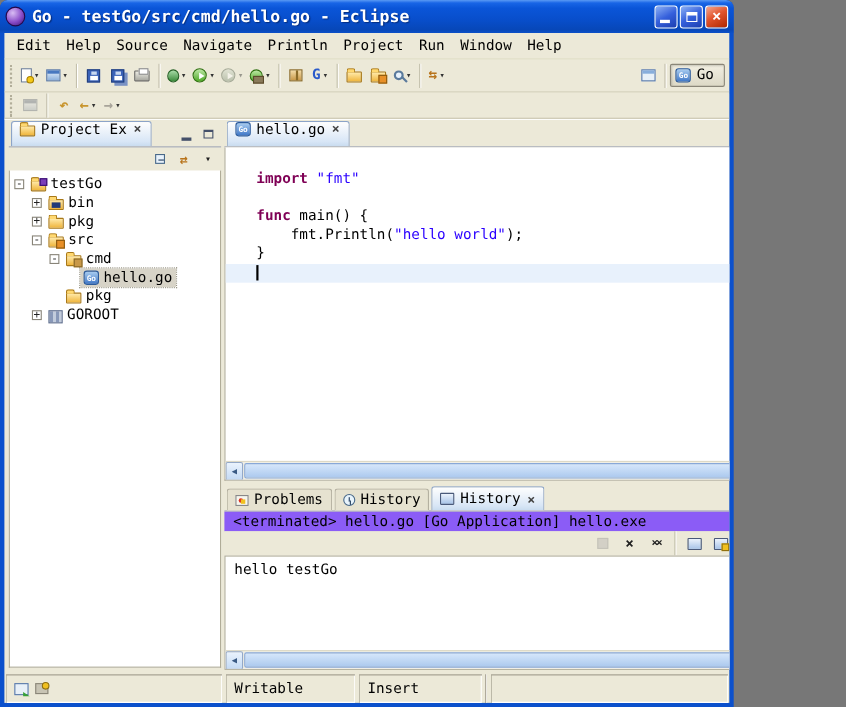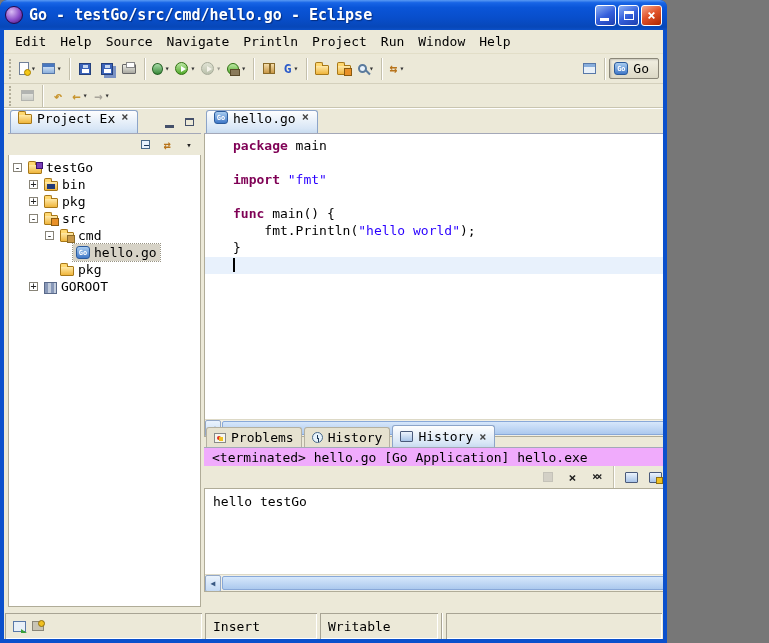--- a/index.html
+++ b/index.html
@@ -105,37 +105,37 @@
   
   .sb-v{position:absolute;right:0;top:0;bottom:17px;width:17px;background:#F1EFE4;border-left:1px solid #DDD9C6;}
   .sb-h{position:absolute;left:0;right:17px;bottom:0;height:17px;background:#F1EFE4;border-top:1px solid #DDD9C6;}
   .sb-corner{position:absolute;right:0;bottom:0;width:17px;height:17px;background:#ECE9D8;}
   .sb-btn{position:absolute;width:17px;height:16px;background:linear-gradient(#EAF3FD,#C4DAF4);border:1px solid #93A8C8;border-radius:2px;color:#3A5A84;font-size:8px;display:flex;align-items:center;justify-content:center;line-height:1;}
   .sb-h .sb-btn{width:16px;height:17px;}
   .sb-up{top:0;} .sb-down{bottom:0;} .sb-left{left:0;} .sb-right{right:0;}
   .sb-thumb{position:absolute;background:linear-gradient(90deg,#D6E7FB,#ACC9EE);border:1px solid #88A8D8;border-radius:2px;}
   .sb-h .sb-thumb{background:linear-gradient(180deg,#D6E7FB,#ACC9EE);}
   
-  .consolev{left:200px;top:395px;width:557px;height:167px;}
+  .consolev{left:200px;top:412px;width:557px;height:167px;}
   .tabs-row{height:23px;display:flex;align-items:flex-end;border-bottom:1px solid #A4A8B8;position:relative;}
   .ctab{display:flex;align-items:center;gap:5px;height:20px;padding:0 7px;border:1px solid #B4B0A0;border-bottom:none;border-radius:3px 3px 0 0;margin-left:2px;background:#E6E2D0;}
   .ctab.active{height:22px;border-color:#8CA4C8;background:linear-gradient(180deg,#FEFEFE,#D8E6F6 80%,#C8DBEF);}
   .i-problems{width:12px;height:10px;background:#F6F6EE;border:1px solid #888;}
   .i-problems::before{content:"";position:absolute;left:2px;top:2px;width:4px;height:4px;background:#E03020;border-radius:50%;}
   .i-problems::after{content:"";position:absolute;right:2px;bottom:1px;width:4px;height:4px;background:#F0C020;}
   .i-history{width:11px;height:11px;border:1px solid #486888;border-radius:50%;background:#E8F4FC;}
   .i-history::after{content:"";position:absolute;left:4px;top:2px;width:1px;height:4px;background:#203A5A;box-shadow:1px 3px 0 #203A5A;}
   .i-mon{width:13px;height:11px;border:1px solid #4A5A7A;background:linear-gradient(#ECF3FC,#A8C4E8);border-radius:1px;}
   .i-mon.lock::after{content:"";position:absolute;right:-2px;bottom:-2px;width:5px;height:5px;background:#F0C020;border:1px solid #907010;}
   .i-mon.pin::after{content:"";position:absolute;right:-2px;top:-2px;width:5px;height:5px;background:#38A038;border-radius:50%;}
   .i-mon.new::after{content:"";position:absolute;right:-3px;bottom:-3px;width:6px;height:6px;background:#38A038;color:#FFF;font-size:6px;line-height:6px;text-align:center;border-radius:1px;}
   .i-stop{width:10px;height:10px;background:#B8B4AA;border:1px solid #98948A;}
   .i-x{color:#202020;font-weight:bold;font-size:13px;line-height:1;}
   .i-xx{color:#202020;font-weight:bold;font-size:10px;letter-spacing:-2px;line-height:1;}
-  .console-status{height:18px;display:flex;align-items:center;padding:0 8px;background:#f0abfc;white-space:nowrap;}
+  .console-status{height:18px;display:flex;align-items:center;padding:0 8px;background:#8b5cf6;white-space:nowrap;}
   .console-toolbar{height:22px;display:flex;align-items:center;justify-content:flex-end;gap:2px;padding:0 4px;background:#ECE9D8;}
   .console-body{position:relative;background:#FFF;border:1px solid #B0AC98;height:104px;overflow:hidden;}
   .console-out{position:absolute;left:0;top:0;right:17px;bottom:17px;padding:5px 8px;font-family:"DejaVu Sans Mono",monospace;white-space:pre;}
   
   .statusbar{position:absolute;left:0;right:0;top:583px;height:26px;display:flex;gap:3px;padding:0 1px;align-items:stretch;}
   .sb-cell{box-shadow:inset 1px 1px 0 #A8A494,inset -1px -1px 0 #FFFFFF;display:flex;align-items:center;padding:0 8px;gap:6px;}
   .sb-div{width:2px;box-shadow:inset 1px 0 0 #A8A494,inset -1px 0 0 #FFF;}
   .i-fastview{width:13px;height:11px;border:1px solid #5878A8;background:#E8F0F8;}
   .i-fastview::after{content:"";position:absolute;right:-2px;bottom:-2px;border-top:4px solid transparent;border-left:6px solid #38A038;}
   .i-key{width:12px;height:10px;background:#C8C4B4;border:1px solid #8A8678;}
@@ -365,21 +365,20 @@
           <span class="hdr-btn">
               <span class="g-min"></span>
             </span>
           <span class="hdr-btn">
               <span class="g-max"></span>
             </span>
         </span>
       </div>
       <div class="ed-body">
         <div class="code-area">
-          <div class="code-line"><span class="tk kw">package</span><span class="tk"> main</span></div>
           <div class="code-line"></div>
           <div class="code-line"><span class="tk kw">import</span><span class="tk"> </span><span class="tk str">"fmt"</span></div>
           <div class="code-line"></div>
           <div class="code-line"><span class="tk kw">func</span><span class="tk"> main() {</span></div>
           <div class="code-line"><span class="tk">    fmt.Println(</span><span class="tk str">"hello world"</span><span class="tk">);</span></div>
           <div class="code-line"><span class="tk">}</span></div>
           <div class="code-line cur"><span class="caret"></span></div>
         </div>
         <div class="sb-v">
           <span class="sb-btn sb-up">▲</span>
@@ -464,24 +463,24 @@
         </div>
         <div class="sb-corner"></div>
       </div>
     </div>
 
     <div class="statusbar">
       <span class="sb-cell" style="width:197px">
         <span class="ic i-fastview"></span>
         <span class="ic i-key"></span>
       </span>
+      <span class="sb-cell" style="width:118px">
+        <span>Writable</span>
+      </span>
       <span class="sb-cell" style="width:112px">
         <span>Insert</span>
       </span>
-      <span class="sb-cell" style="width:118px">
-        <span>Writable</span>
-      </span>
       <span class="sb-div"></span>
       <span class="sb-cell" style="flex:1"></span>
     </div>
 
   </div>
 </div>
 
 </body></html>

